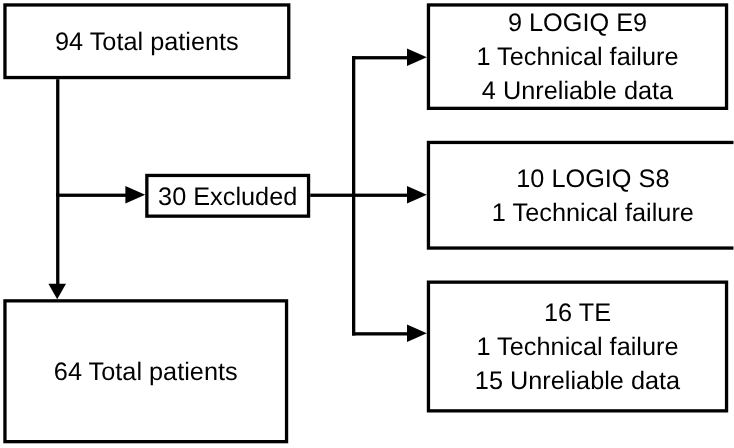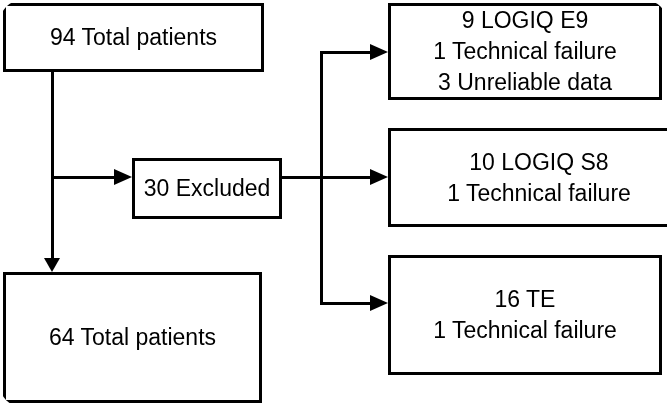--- a/index.html
+++ b/index.html
@@ -8,41 +8,40 @@
     background: #ffffff;
   }
   .canvas {
     position: relative;
     width: 667px;
     height: 407px;
     background: #ffffff;
     font-family: "Liberation Sans", sans-serif;
     color: #000000;
     overflow: hidden;
-    border-radius: 22px;
   }
   .box {
     position: absolute;
     box-sizing: border-box;
     border: 3px solid #000000;
     background: #ffffff;
     display: flex;
     flex-direction: column;
     align-items: center;
     justify-content: center;
     text-align: center;
     font-size: 23px;
     line-height: 31px;
   }
   .line {
     white-space: nowrap;
   }
   
   .box-eligible { left: 3px;   top: 3px;   width: 261px; height: 69px; }
-  .box-excluded { left: 132px; top: 158px; width: 150px; height: 61px; }
+  .box-excluded { left: 132px; top: 158px; width: 150px; height: 40px; }
   .box-included { left: 3px;   top: 272px; width: 259px; height: 131px; }
   .box-e9       { left: 388px; top: 3px;   width: 274px; height: 97px; }
   .box-s8       { left: 388px; top: 128px; width: 302px; height: 99px; }
   .box-te       { left: 388px; top: 255px; width: 274px; height: 120px; }
 
   
   .conn {
     position: absolute;
     background: #000000;
   }
@@ -89,31 +88,32 @@
     <div class="line">30 Excluded</div>
   </div>
 
   <div class="box box-included">
     <div class="line">64 Total patients</div>
   </div>
 
   <div class="box box-e9">
     <div class="line">9 LOGIQ E9</div>
     <div class="line">1 Technical failure</div>
-    <div class="line">3 Unreliable data</div>
+    <div class="line">4 Unreliable data</div>
   </div>
 
   <div class="box box-s8">
     <div class="line">10 LOGIQ S8</div>
     <div class="line">1 Technical failure</div>
   </div>
 
   <div class="box box-te">
     <div class="line">16 TE</div>
     <div class="line">1 Technical failure</div>
+    <div class="line">15 Unreliable data</div>
   </div>
 
   <div class="conn v-eligible-down"></div>
   <div class="conn h-to-excluded"></div>
   <div class="conn h-from-excluded"></div>
   <div class="conn v-branch"></div>
   <div class="conn h-to-e9"></div>
   <div class="conn h-to-te"></div>
 
   <div class="arrow-right ar-excluded"></div>

